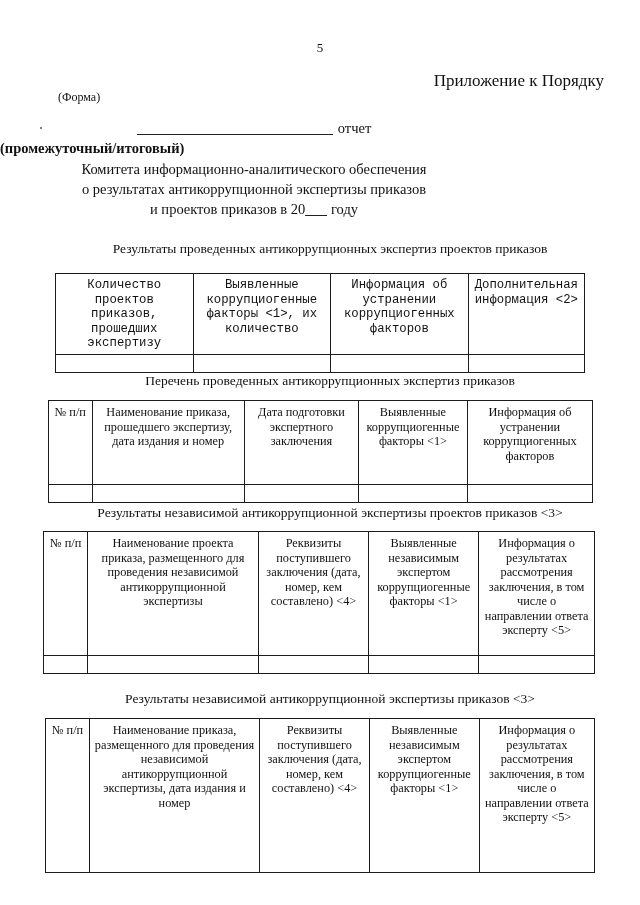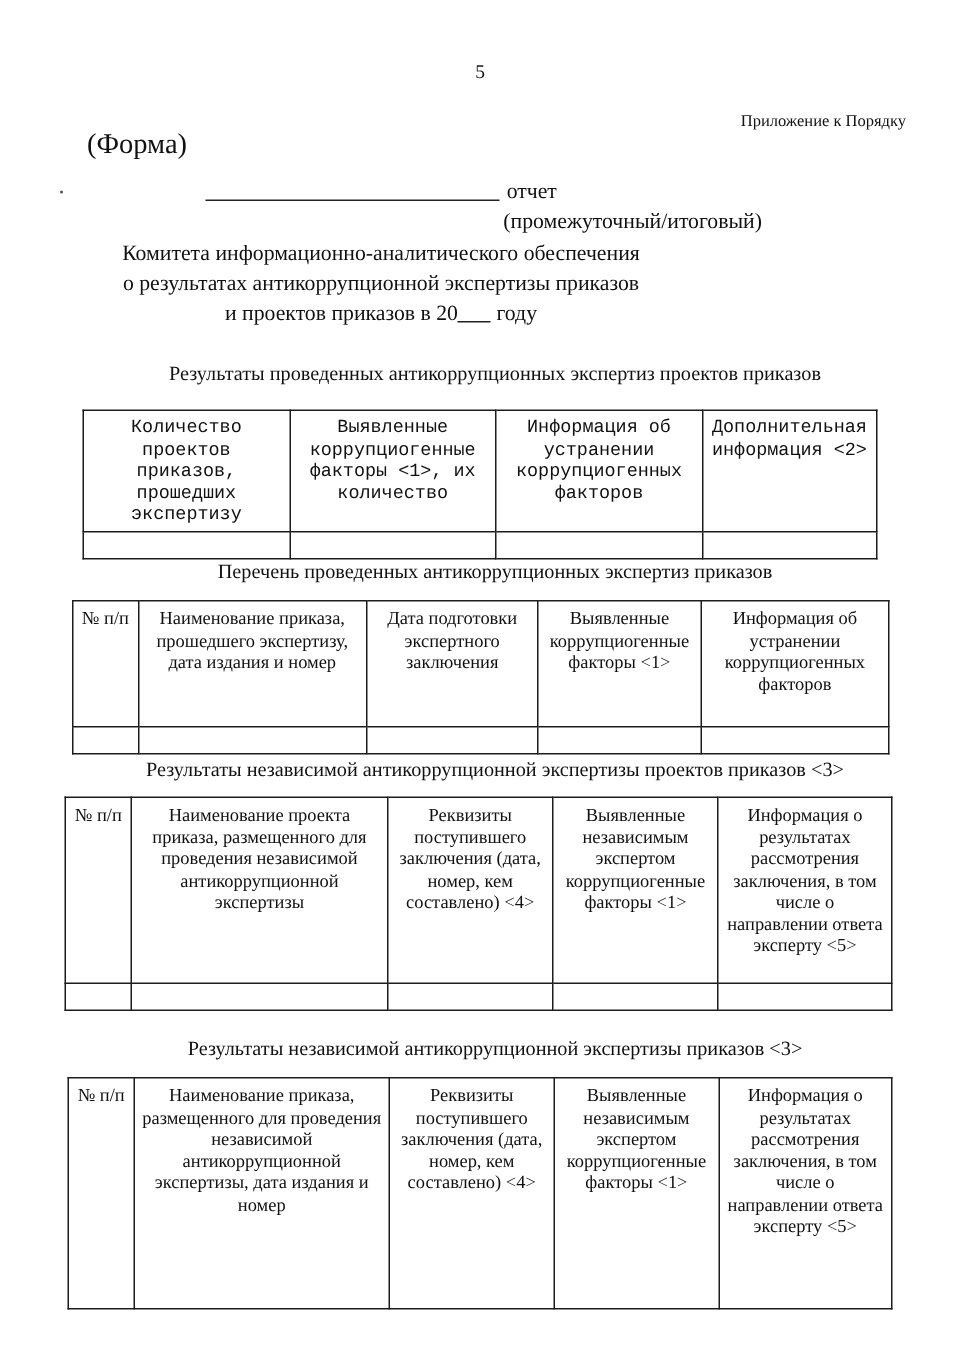--- a/index.html
+++ b/index.html
@@ -32,28 +32,28 @@
     text-align: center;
     font-size: 13px;
     line-height: 16px;
   }
   .appendix-line {
     position: absolute;
     top: 72px;
     left: 0;
     width: 604px;
     text-align: right;
-    font-size: 11px;
+    font-size: 17px;
     line-height: 18px;
   }
   .form-label {
     position: absolute;
     top: 88px;
     left: 58px;
-    font-size: 19px;
+    font-size: 12px;
     line-height: 18px;
   }
   .stray-dot {
     position: absolute;
     top: 127px;
     left: 40px;
     width: 2px;
     height: 2px;
     background: #555;
     border-radius: 50%;
@@ -74,23 +74,24 @@
   }
   .blank-rule {
     display: inline-block;
     width: 196px;
     border-bottom: 1.4px solid #222;
     height: 13px;
     vertical-align: -2px;
     margin-right: 5px;
   }
   .sub-paren {
-    text-align: right;
+    text-align: left;
     font-size: 14.5px;
     line-height: 19px;
+    font-weight: bold;
   }
   .title-lines {
     margin-top: 1px;
   }
   .title-lines .report-line {
     line-height: 20px;
     text-align: center;
   }
   .fill-blank {
     display: inline-block;

